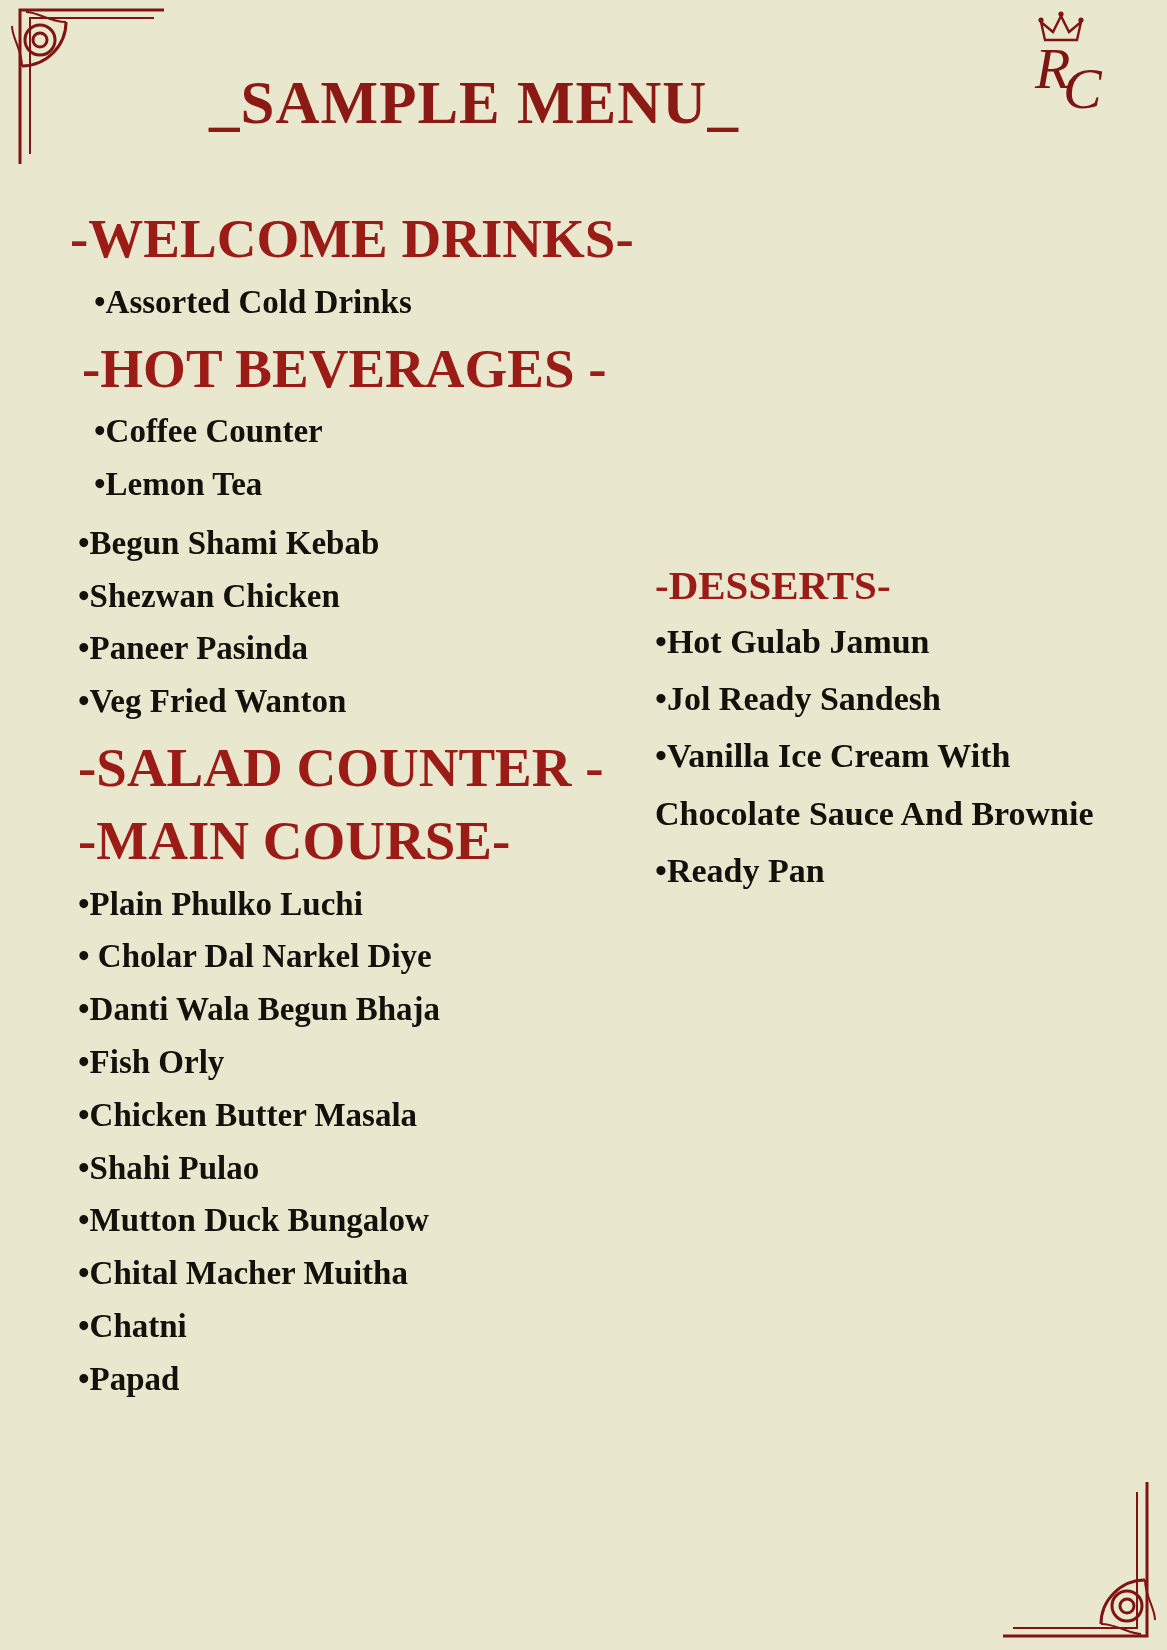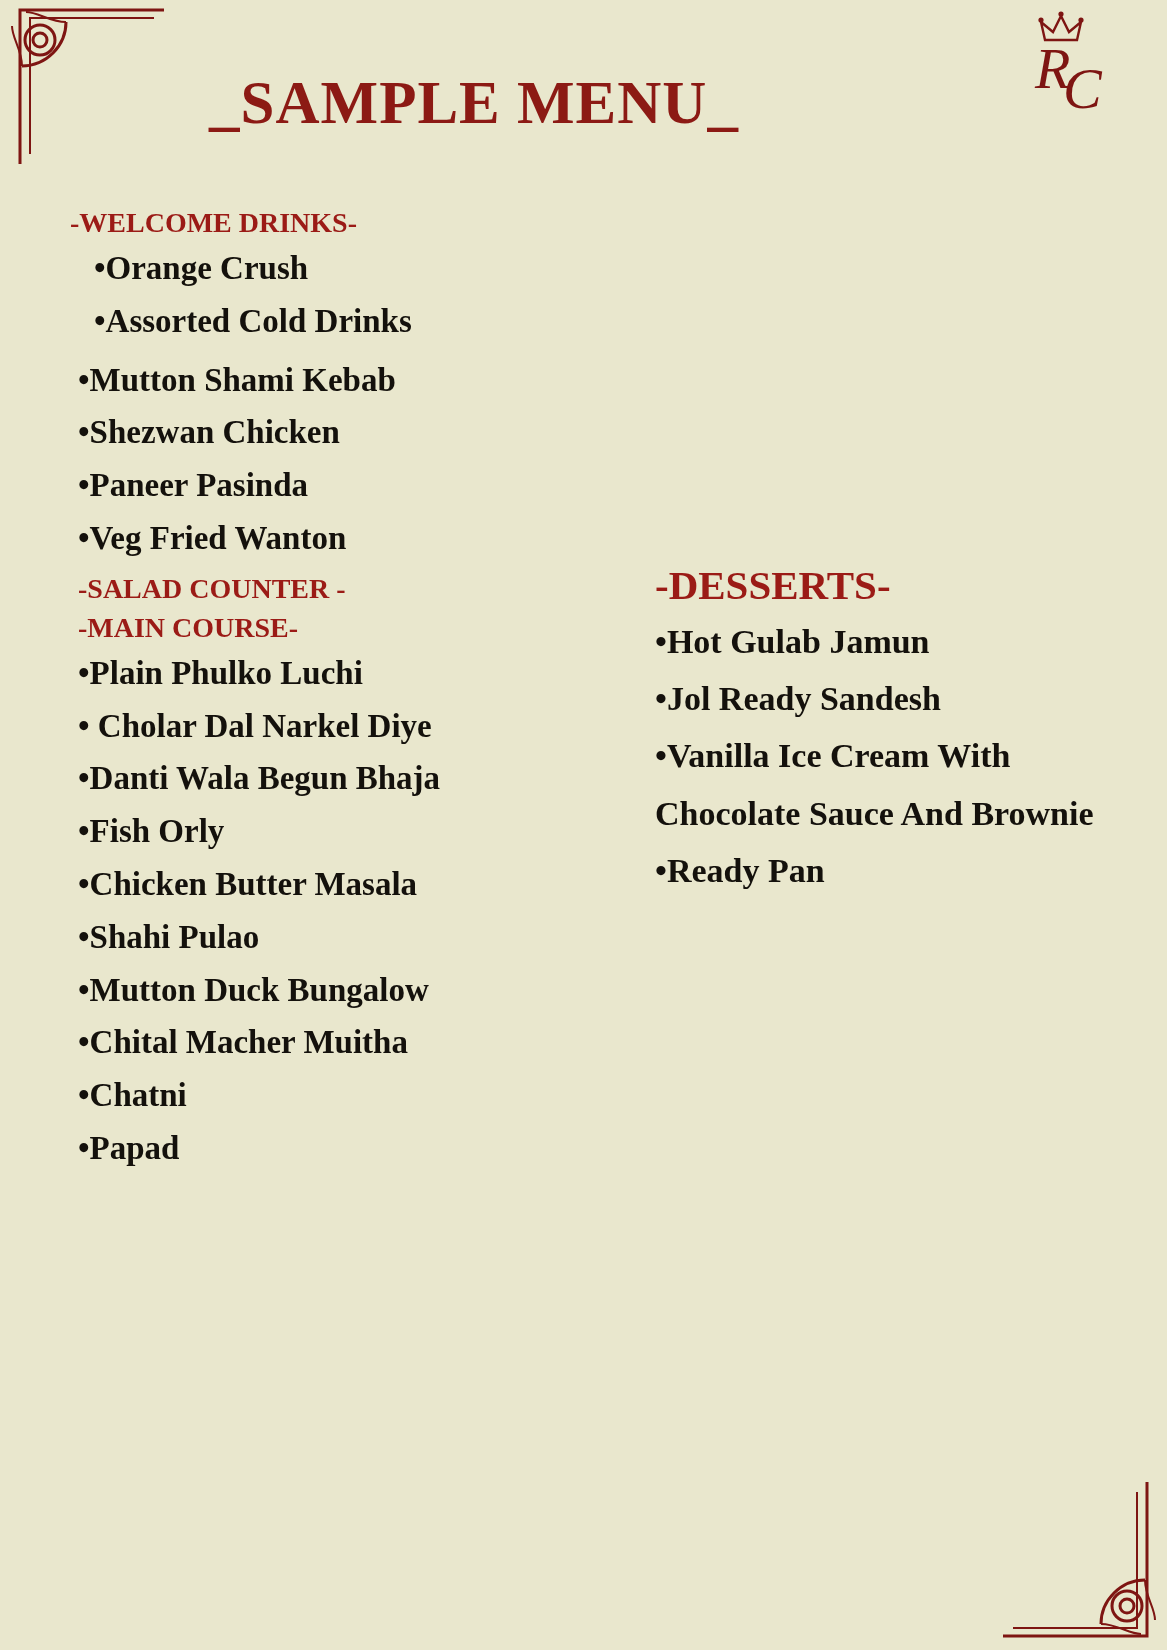--- a/index.html
+++ b/index.html
@@ -63,21 +63,21 @@
   }
   .col-right {
     left: 655px;
     width: 470px;
     top: 560px;
   }
 
   .section-head {
     color: #9b1b16;
     font-weight: bold;
-    font-size: 28px;
+    font-size: 55px;
     line-height: 1.25;
     margin: 0 0 2px 0;
     white-space: nowrap;
   }
   .section-head.indent-1 { padding-left: 10px; }
   .section-head.indent-2 { padding-left: 22px; }
   .section-head.indent-3 { padding-left: 18px; }
 
   ul.items {
     list-style: none;
@@ -147,29 +147,35 @@
     </svg>
   </div>
 
   <div class="title">_SAMPLE MENU_</div>
 
   <div class="col col-left">
 
     <div class="block">
       <div class="section-head indent-1">-WELCOME DRINKS-</div>
       <ul class="items ind-a">
-        <li>•Orange Crush</li>
         <li>•Assorted Cold Drinks</li>
       </ul>
     </div>
 
+    <div class="block">
+      <div class="section-head indent-2">-HOT BEVERAGES -</div>
+      <ul class="items ind-b">
+        <li>•Coffee Counter</li>
+        <li>•Lemon Tea</li>
+      </ul>
+    </div>
 
     <div class="block">
       <ul class="items ind-c">
-        <li>•Mutton Shami Kebab</li>
+        <li>•Begun Shami Kebab</li>
         <li>•Shezwan Chicken</li>
         <li>•Paneer Pasinda</li>
         <li>•Veg Fried Wanton</li>
       </ul>
     </div>
 
     <div class="block">
       <div class="section-head indent-3">-SALAD COUNTER -</div>
     </div>
 

